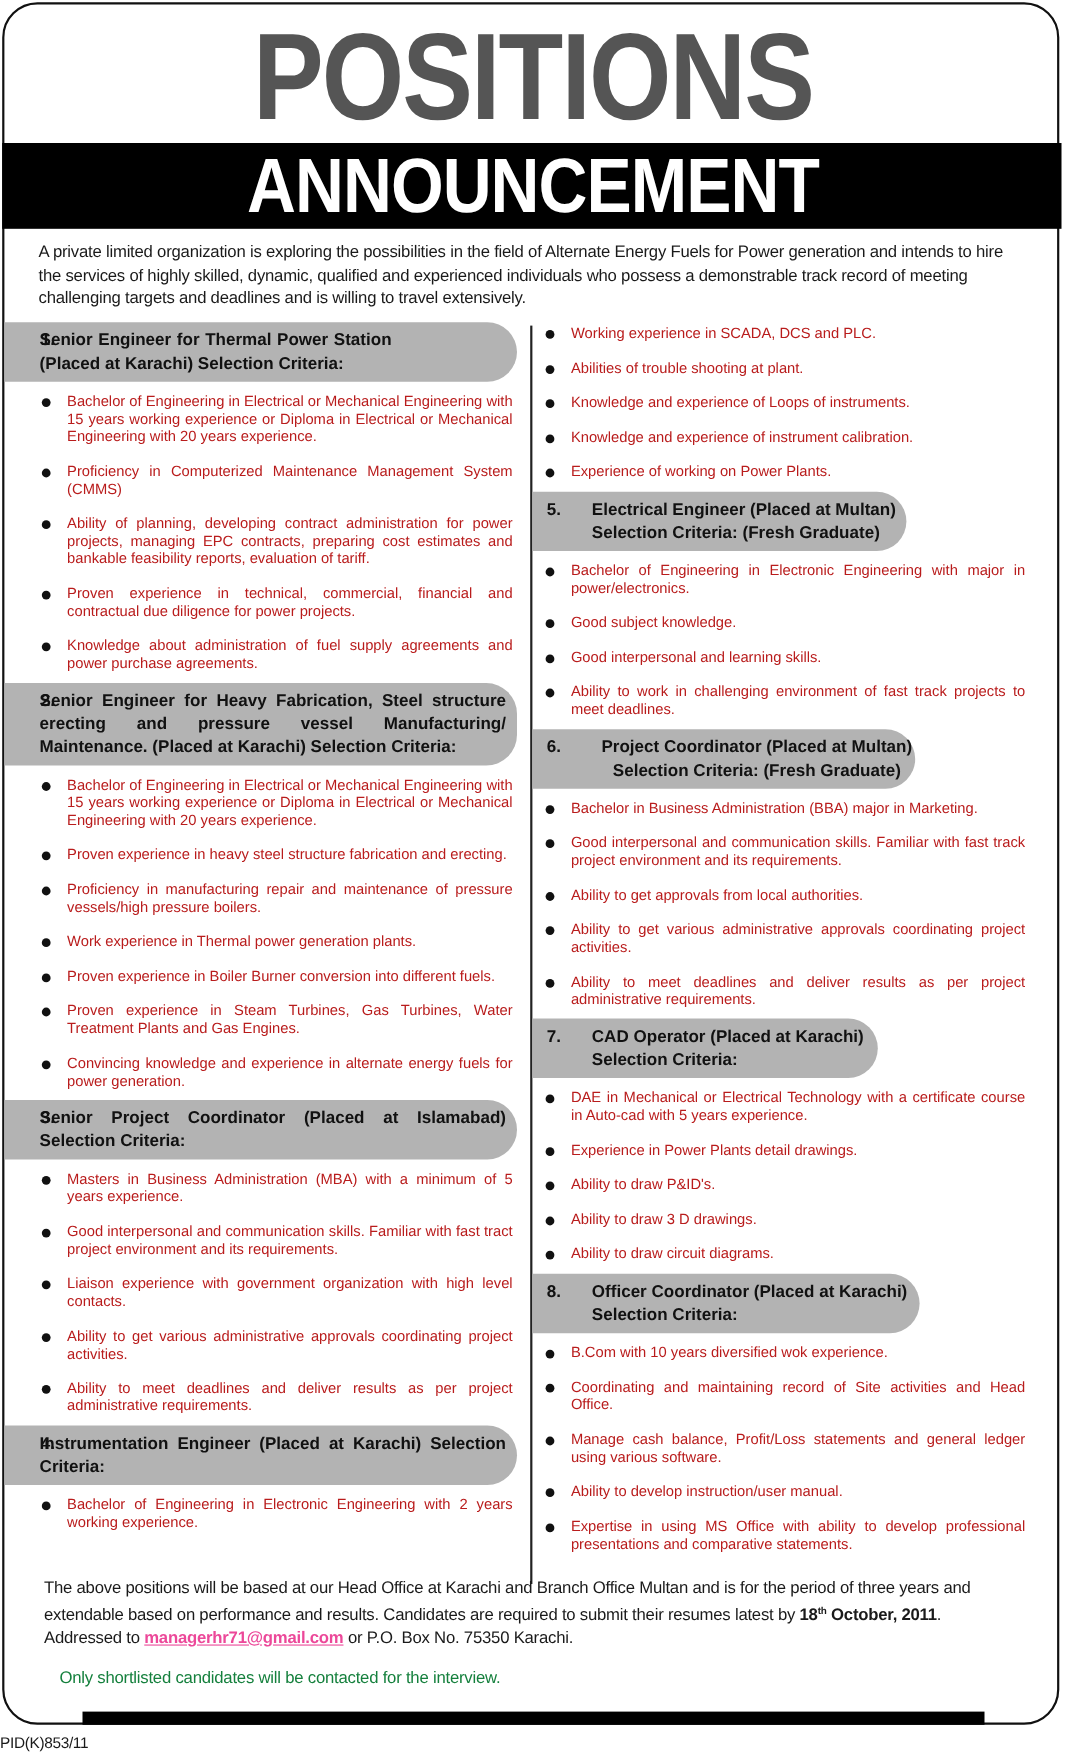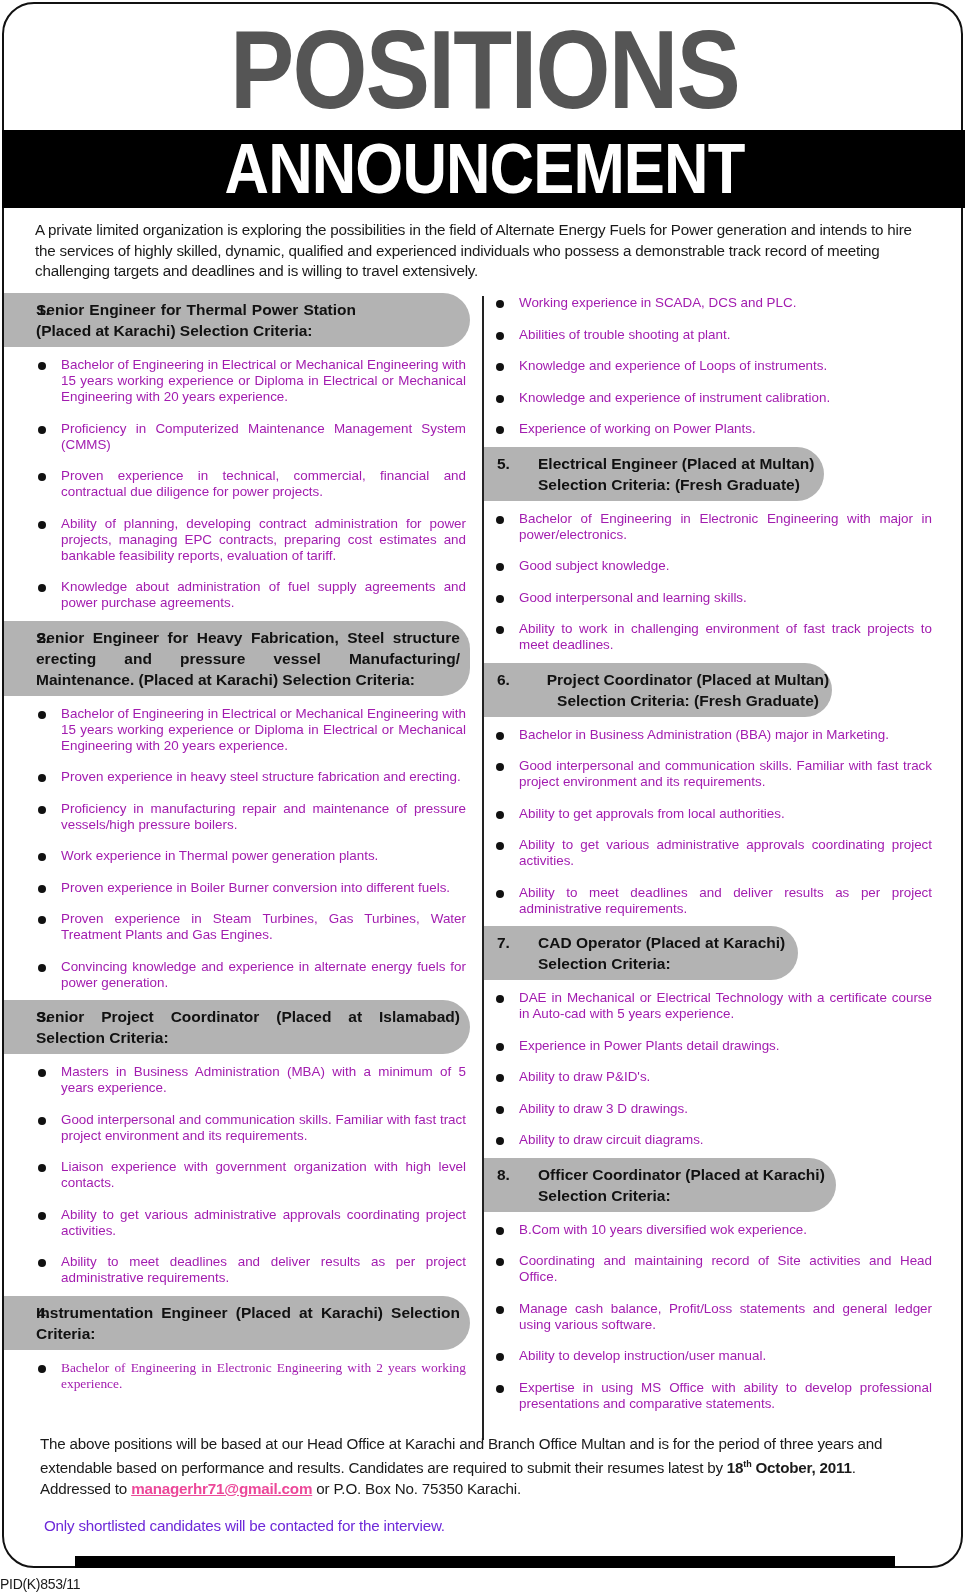--- a/index.html
+++ b/index.html
@@ -25,32 +25,32 @@
   .section { margin:0; }
   .hdr { background:#b3b3b3; border-radius:0 28px 28px 0; padding:6px 0 6px 0; margin:0 0 6px 0;
          position:relative; }
   .hdr .num { position:absolute; left:33px; top:6px; font-weight:bold; font-size:15.5px; line-height:21px; color:#111; }
   .hdr .txt { margin-left:32px; font-weight:bold; font-size:15.5px; line-height:21px; color:#111;
               padding-right:10px; text-align:justify; }
   .col-right .hdr .num { left:13px; }
   .col-right .hdr .txt { margin-left:54px; }
 
   ul.items { list-style:none; margin:0; padding:0; }
-  ul.items li { position:relative; padding-left:57px; font-size:13.4px; line-height:16px; color:#a21caf;
+  ul.items li { position:relative; padding-left:57px; font-size:13.4px; line-height:16px; color:#b91c1c;
                margin:0 0 15.5px 0; text-align:justify; padding-right:4px; }
   ul.items li .dot { position:absolute; left:34px; top:5px; width:8px; height:8px; border-radius:50%; background:#111; }
   .col-right ul.items li { padding-left:35px; }
   .col-right ul.items li .dot { left:12px; }
 
   .footer-text { position:absolute; left:40px; top:1433px; width:880px; font-size:15.2px; line-height:21px;
                  color:#1a1a1a; letter-spacing:-0.2px; }
   .footer-text b { font-weight:bold; }
   .footer-text sup { font-size:9px; vertical-align:super; font-weight:bold;text-align:right; }
   .footer-text a { color:#ec4899; font-weight:bold; text-decoration:underline; }
-  .shortlist { position:absolute; left:44px; top:1516px; font-size:15.2px; line-height:20px; color:#6d28d9; letter-spacing:-0.2px; }
+  .shortlist { position:absolute; left:54px; top:1516px; font-size:15.2px; line-height:20px; color:#15803d; letter-spacing:-0.2px; }
   .bottom-bar { position:absolute; left:75px; top:1556px; width:820px; height:12px; background:#000; }
   .pid { position:absolute; left:0px; top:1576px; font-size:14px; line-height:16px; color:#1a1a1a; letter-spacing:-0.3px; }
 </style>
 </head>
 <body>
 
 <div class="frame"></div>
 
 <div class="title-positions">POSITIONS</div>
 <div class="band"></div>
@@ -61,22 +61,22 @@
 <div class="col col-left">
 
   <div class="section">
     <div class="hdr">
       <span class="num">1.</span>
       <div class="txt" style="width:320px;">Senior Engineer for Thermal Power Station (Placed at Karachi) Selection Criteria:</div>
     </div>
     <ul class="items" style="margin-top:10px;">
       <li><span class="dot"></span><span>Bachelor of Engineering in Electrical or Mechanical Engineering with 15 years working experience or Diploma in Electrical or Mechanical Engineering with 20 years experience.</span></li>
       <li><span class="dot"></span><span>Proficiency in Computerized Maintenance Management System (CMMS)</span></li>
+      <li><span class="dot"></span><span>Ability of planning, developing contract administration for power projects, managing EPC contracts, preparing cost estimates and bankable feasibility reports, evaluation of tariff.</span></li>
       <li><span class="dot"></span><span>Proven experience in technical, commercial, financial and contractual due diligence for power projects.</span></li>
-      <li><span class="dot"></span><span>Ability of planning, developing contract administration for power projects, managing EPC contracts, preparing cost estimates and bankable feasibility reports, evaluation of tariff.</span></li>
       <li><span class="dot"></span><span>Knowledge about administration of fuel supply agreements and power purchase agreements.</span></li>
     </ul>
   </div>
 
   <div class="section" style="margin-top:-6px;">
     <div class="hdr">
       <span class="num">2.</span>
       <div class="txt" style="text-align-last:left;">Senior Engineer for Heavy Fabrication, Steel structure erecting and pressure vessel Manufacturing/ Maintenance. (Placed at Karachi) Selection Criteria:</div>
     </div>
     <ul class="items" style="margin-top:10px;">
@@ -102,21 +102,21 @@
       <li><span class="dot"></span><span>Ability to get various administrative approvals coordinating project activities.</span></li>
       <li><span class="dot"></span><span>Ability to meet deadlines and deliver results as per project administrative requirements.</span></li>
     </ul>
   </div>
 
   <div class="section" style="margin-top:-6px;">
     <div class="hdr">
       <span class="num">4.</span>
       <div class="txt" style="text-align-last:left;">Instrumentation Engineer (Placed at Karachi) Selection Criteria:</div>
     </div>
-    <ul class="items" style="margin-top:10px;font-family:Liberation Serif, serif;">
+    <ul class="items" style="margin-top:10px;">
       <li><span class="dot"></span><span>Bachelor of Engineering in Electronic Engineering with 2 years working experience.</span></li>
     </ul>
   </div>
 </div>
 
 <div class="divider"></div>
 
 <div class="col col-right" style="top:295px;">
   <ul class="items">
     <li><span class="dot"></span><span>Working experience in SCADA, DCS and PLC.</span></li>

